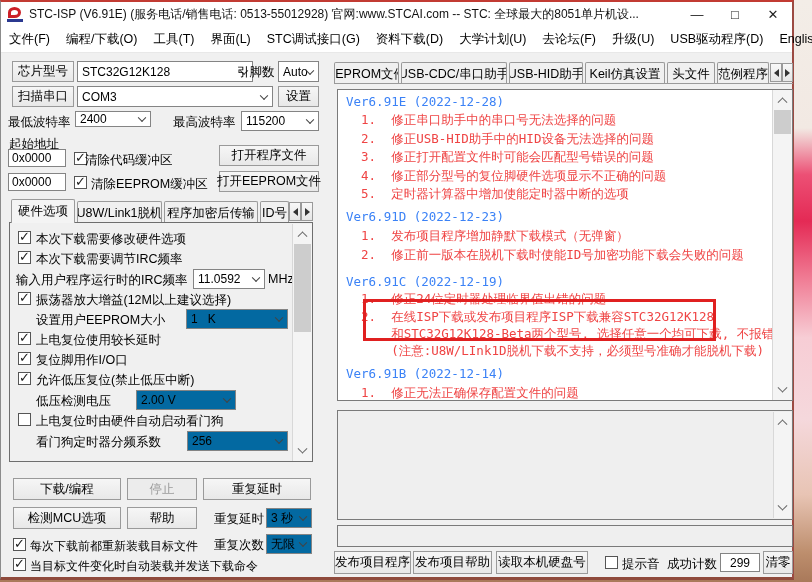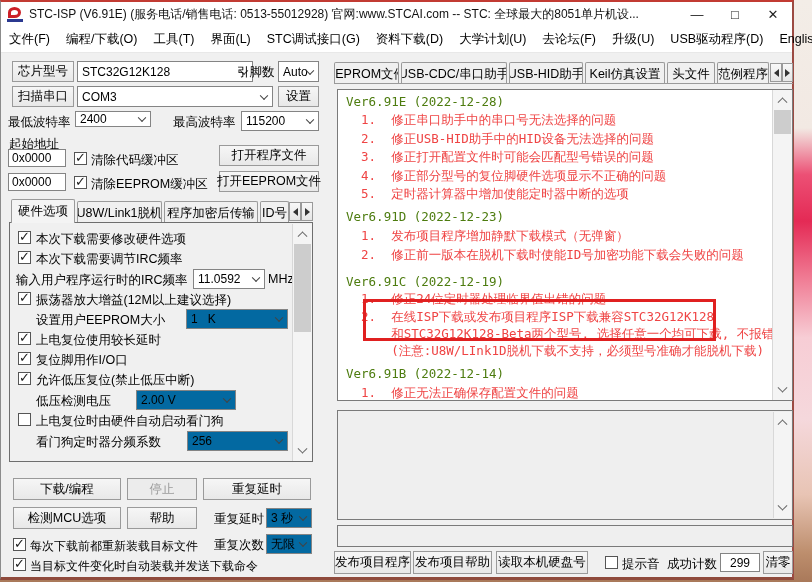--- a/index.html
+++ b/index.html
@@ -50,21 +50,21 @@
   
   .groupbox { position:absolute; left:8px; top:220px; width:304px; height:240px; border:1px solid #6e6e6e; background:#f0f0f0; }
   .opt-row { position:absolute; height:18px; }
   .scrollbar-v { position:absolute; background:#f4f4f4; border-left:1px solid #d8d8d8; }
   .sb-arrow { position:absolute; left:0; width:100%; height:15px; display:flex; align-items:center; justify-content:center; }
   .sb-chev-u { width:7px; height:7px; border-left:1.4px solid #666; border-top:1.4px solid #666; transform:rotate(45deg) translate(2px,2px); }
   .sb-chev-d { width:7px; height:7px; border-right:1.4px solid #666; border-bottom:1.4px solid #666; transform:rotate(45deg) translate(-2px,-2px); }
   .sb-thumb { position:absolute; left:1px; width:calc(100% - 2px); background:#cdcdcd; }
   .notesbox { position:absolute; left:336px; top:87px; width:456px; height:312px; background:#fff; border:1px solid #7a7a7a; overflow:hidden; }
   .note-line { position:absolute; left:8px; white-space:pre; font-family:"DejaVu Sans Mono","Liberation Mono",monospace; font-size:12.5px; line-height:15px; color:#ef4444; }
-  .note-line.ver { color:#4d7c0f; }
+  .note-line.ver { color:#3b82f6; }
   .hl-box { position:absolute; border:3px solid #e02020; z-index:2; }
   .panelbox { position:absolute; background:#efefef; border:1px solid #7a7a7a; }
 </style>
 </head>
 <body>
 
 <div class="window">
 
   <div class="titlebar">
     <div class="app-icon">
@@ -118,21 +118,21 @@
     </div>
   <div class="lbl" style="left:172px;top:112px;">最高波特率</div>
   <div class="combo" style="left:240px;top:109px;width:78px;height:20px;">
       <span>115200</span>
       <span class="chev"></span>
     </div>
 
   <div class="lbl" style="left:8px;top:134px;text-decoration:underline;">起始地址</div>
   <div class="input" style="left:7px;top:147px;width:58px;height:18px;">0x0000</div>
   <div class="cb checked" style="left:73px;top:150px;"></div>
-  <div class="cb-label" style="left:90px;top:150px;font-family:Liberation Mono, monospace;">清除代码缓冲区</div>
+  <div class="cb-label" style="left:84px;top:150px;font-family:Liberation Mono, monospace;">清除代码缓冲区</div>
   <div class="btn" style="left:218px;top:143px;width:100px;height:21px;">打开程序文件</div>
 
   <div class="input" style="left:7px;top:171px;width:58px;height:18px;">0x0000</div>
   <div class="cb checked" style="left:73px;top:174px;"></div>
   <div class="cb-label" style="left:90px;top:174px;">清除EEPROM缓冲区</div>
   <div class="btn" style="left:218px;top:169px;width:100px;height:21px;">打开EEPROM文件</div>
 
   <div class="tab active" style="left:10px;top:197px;width:64px;">硬件选项</div>
   <div class="tab" style="left:76px;top:199px;width:85px;">U8W/Link1脱机</div>
   <div class="tab" style="left:163px;top:199px;width:94px;">程序加密后传输</div>

